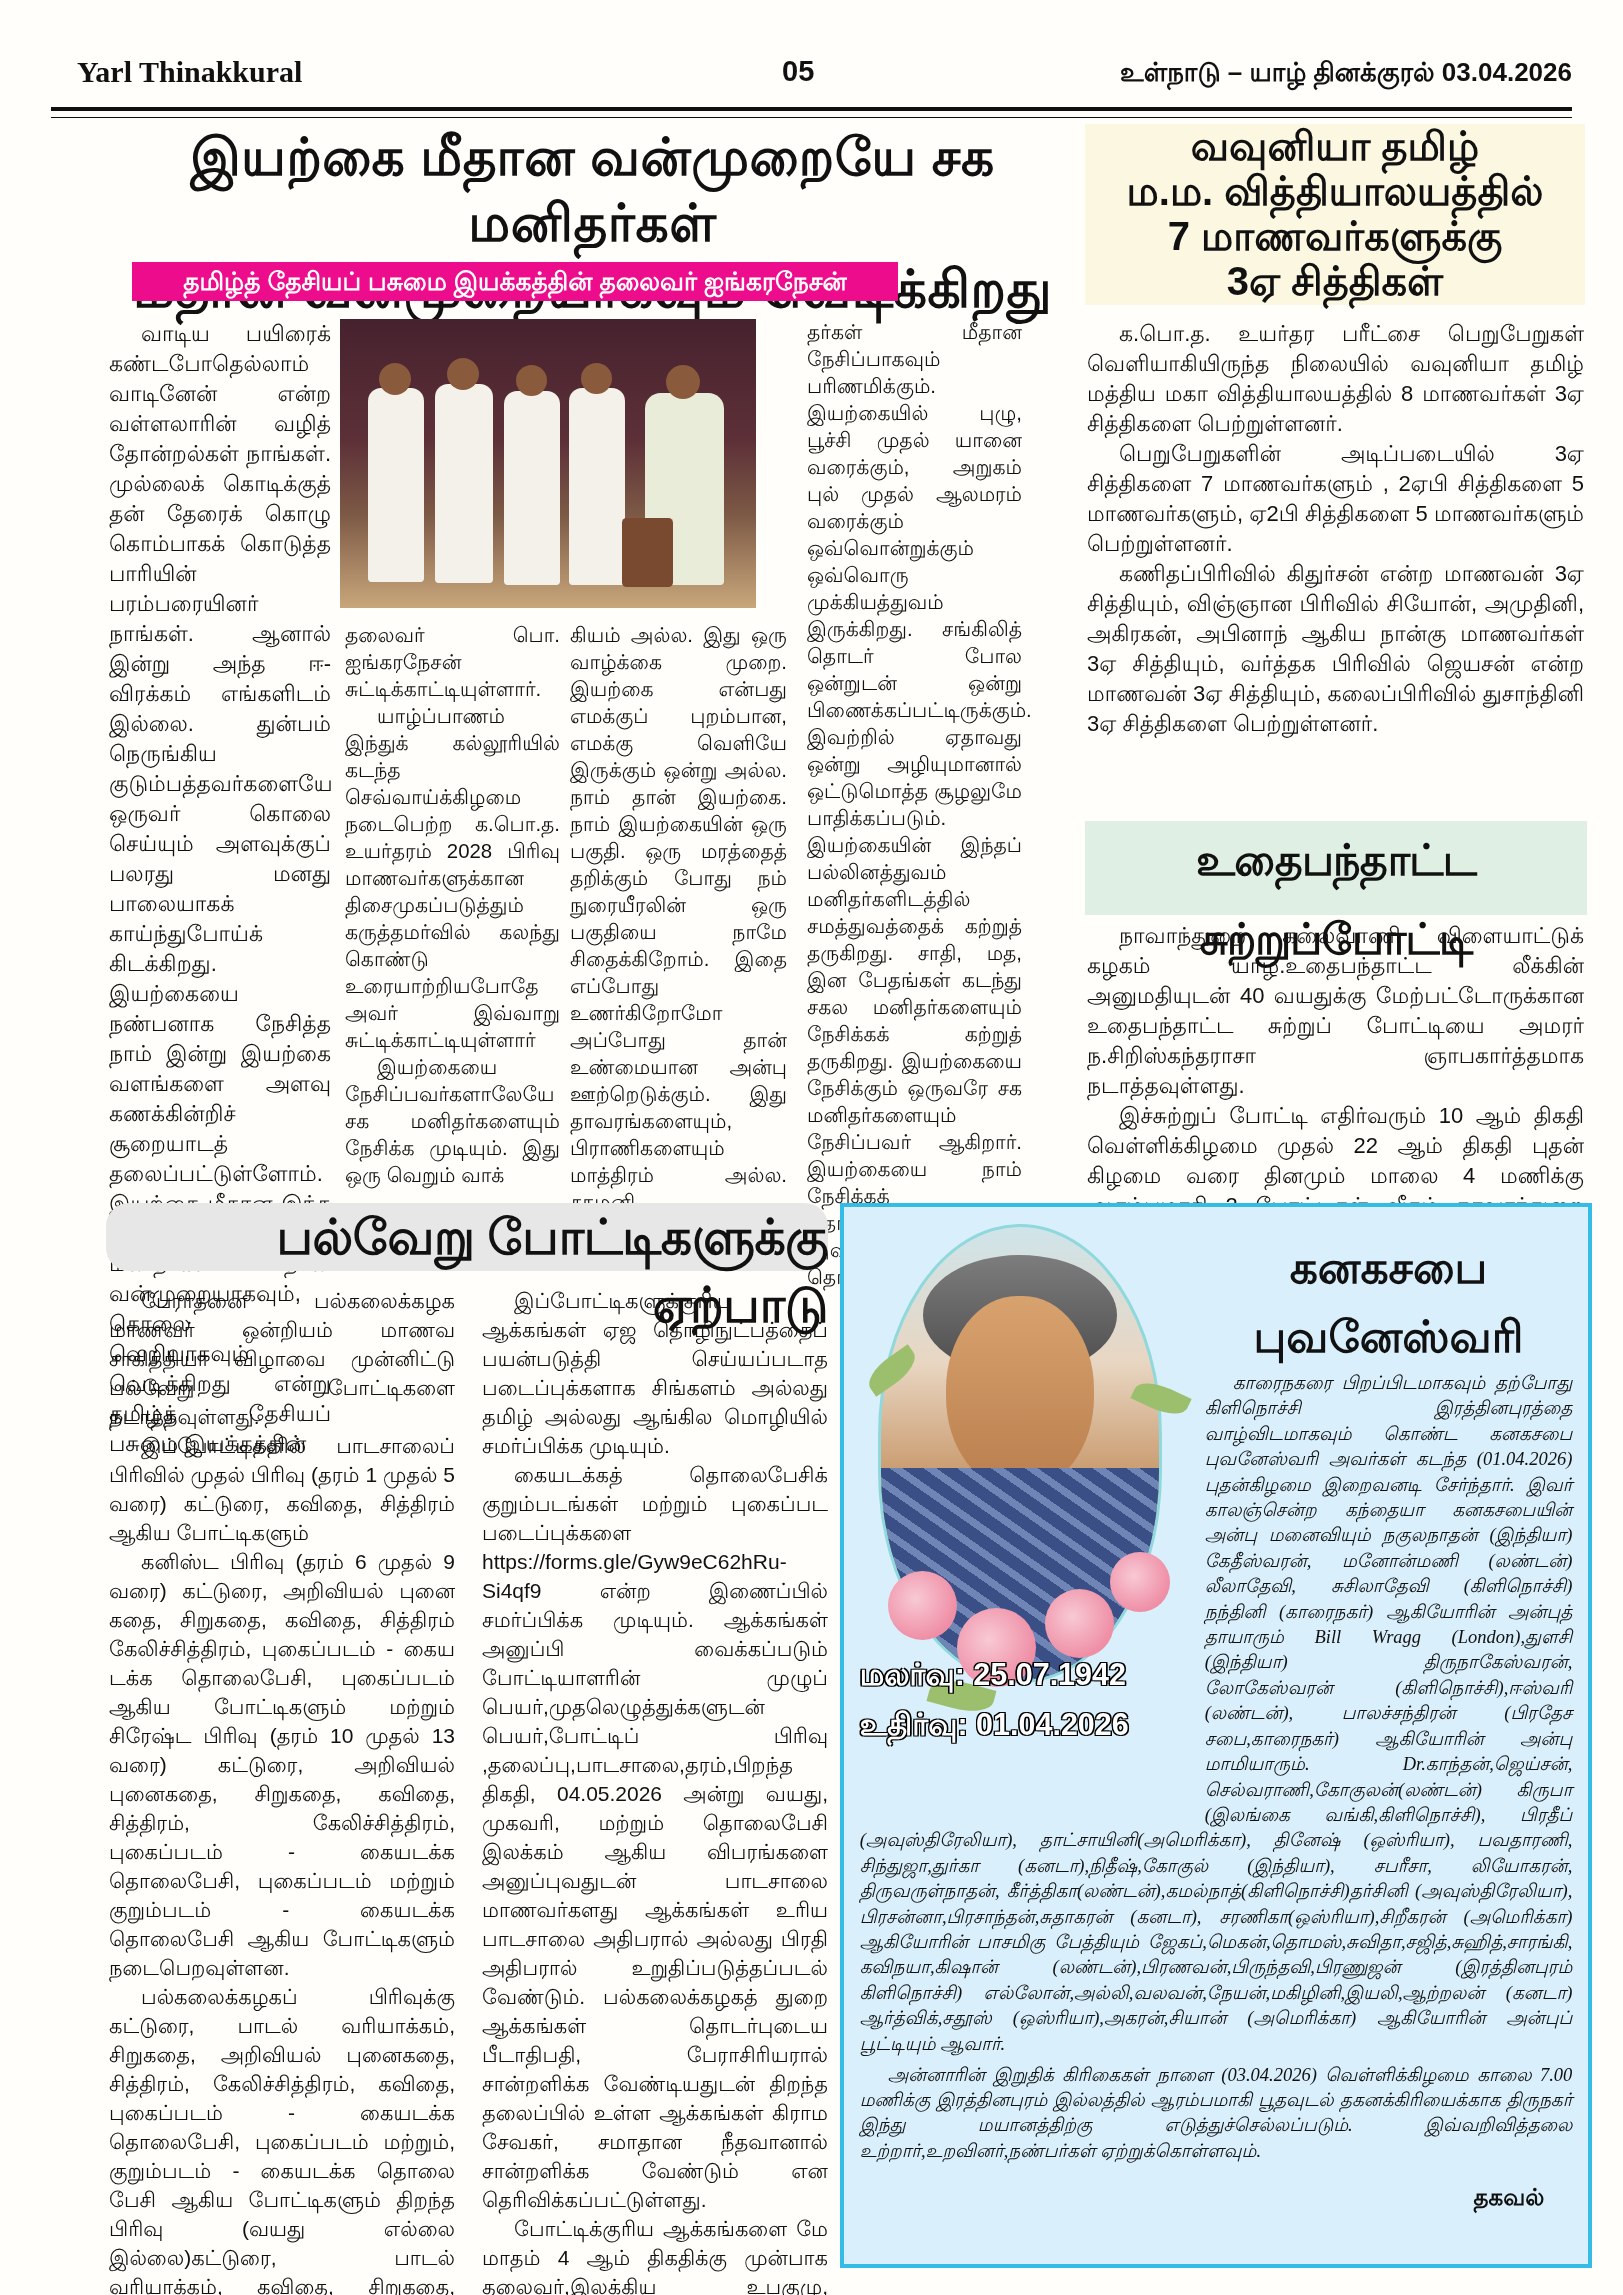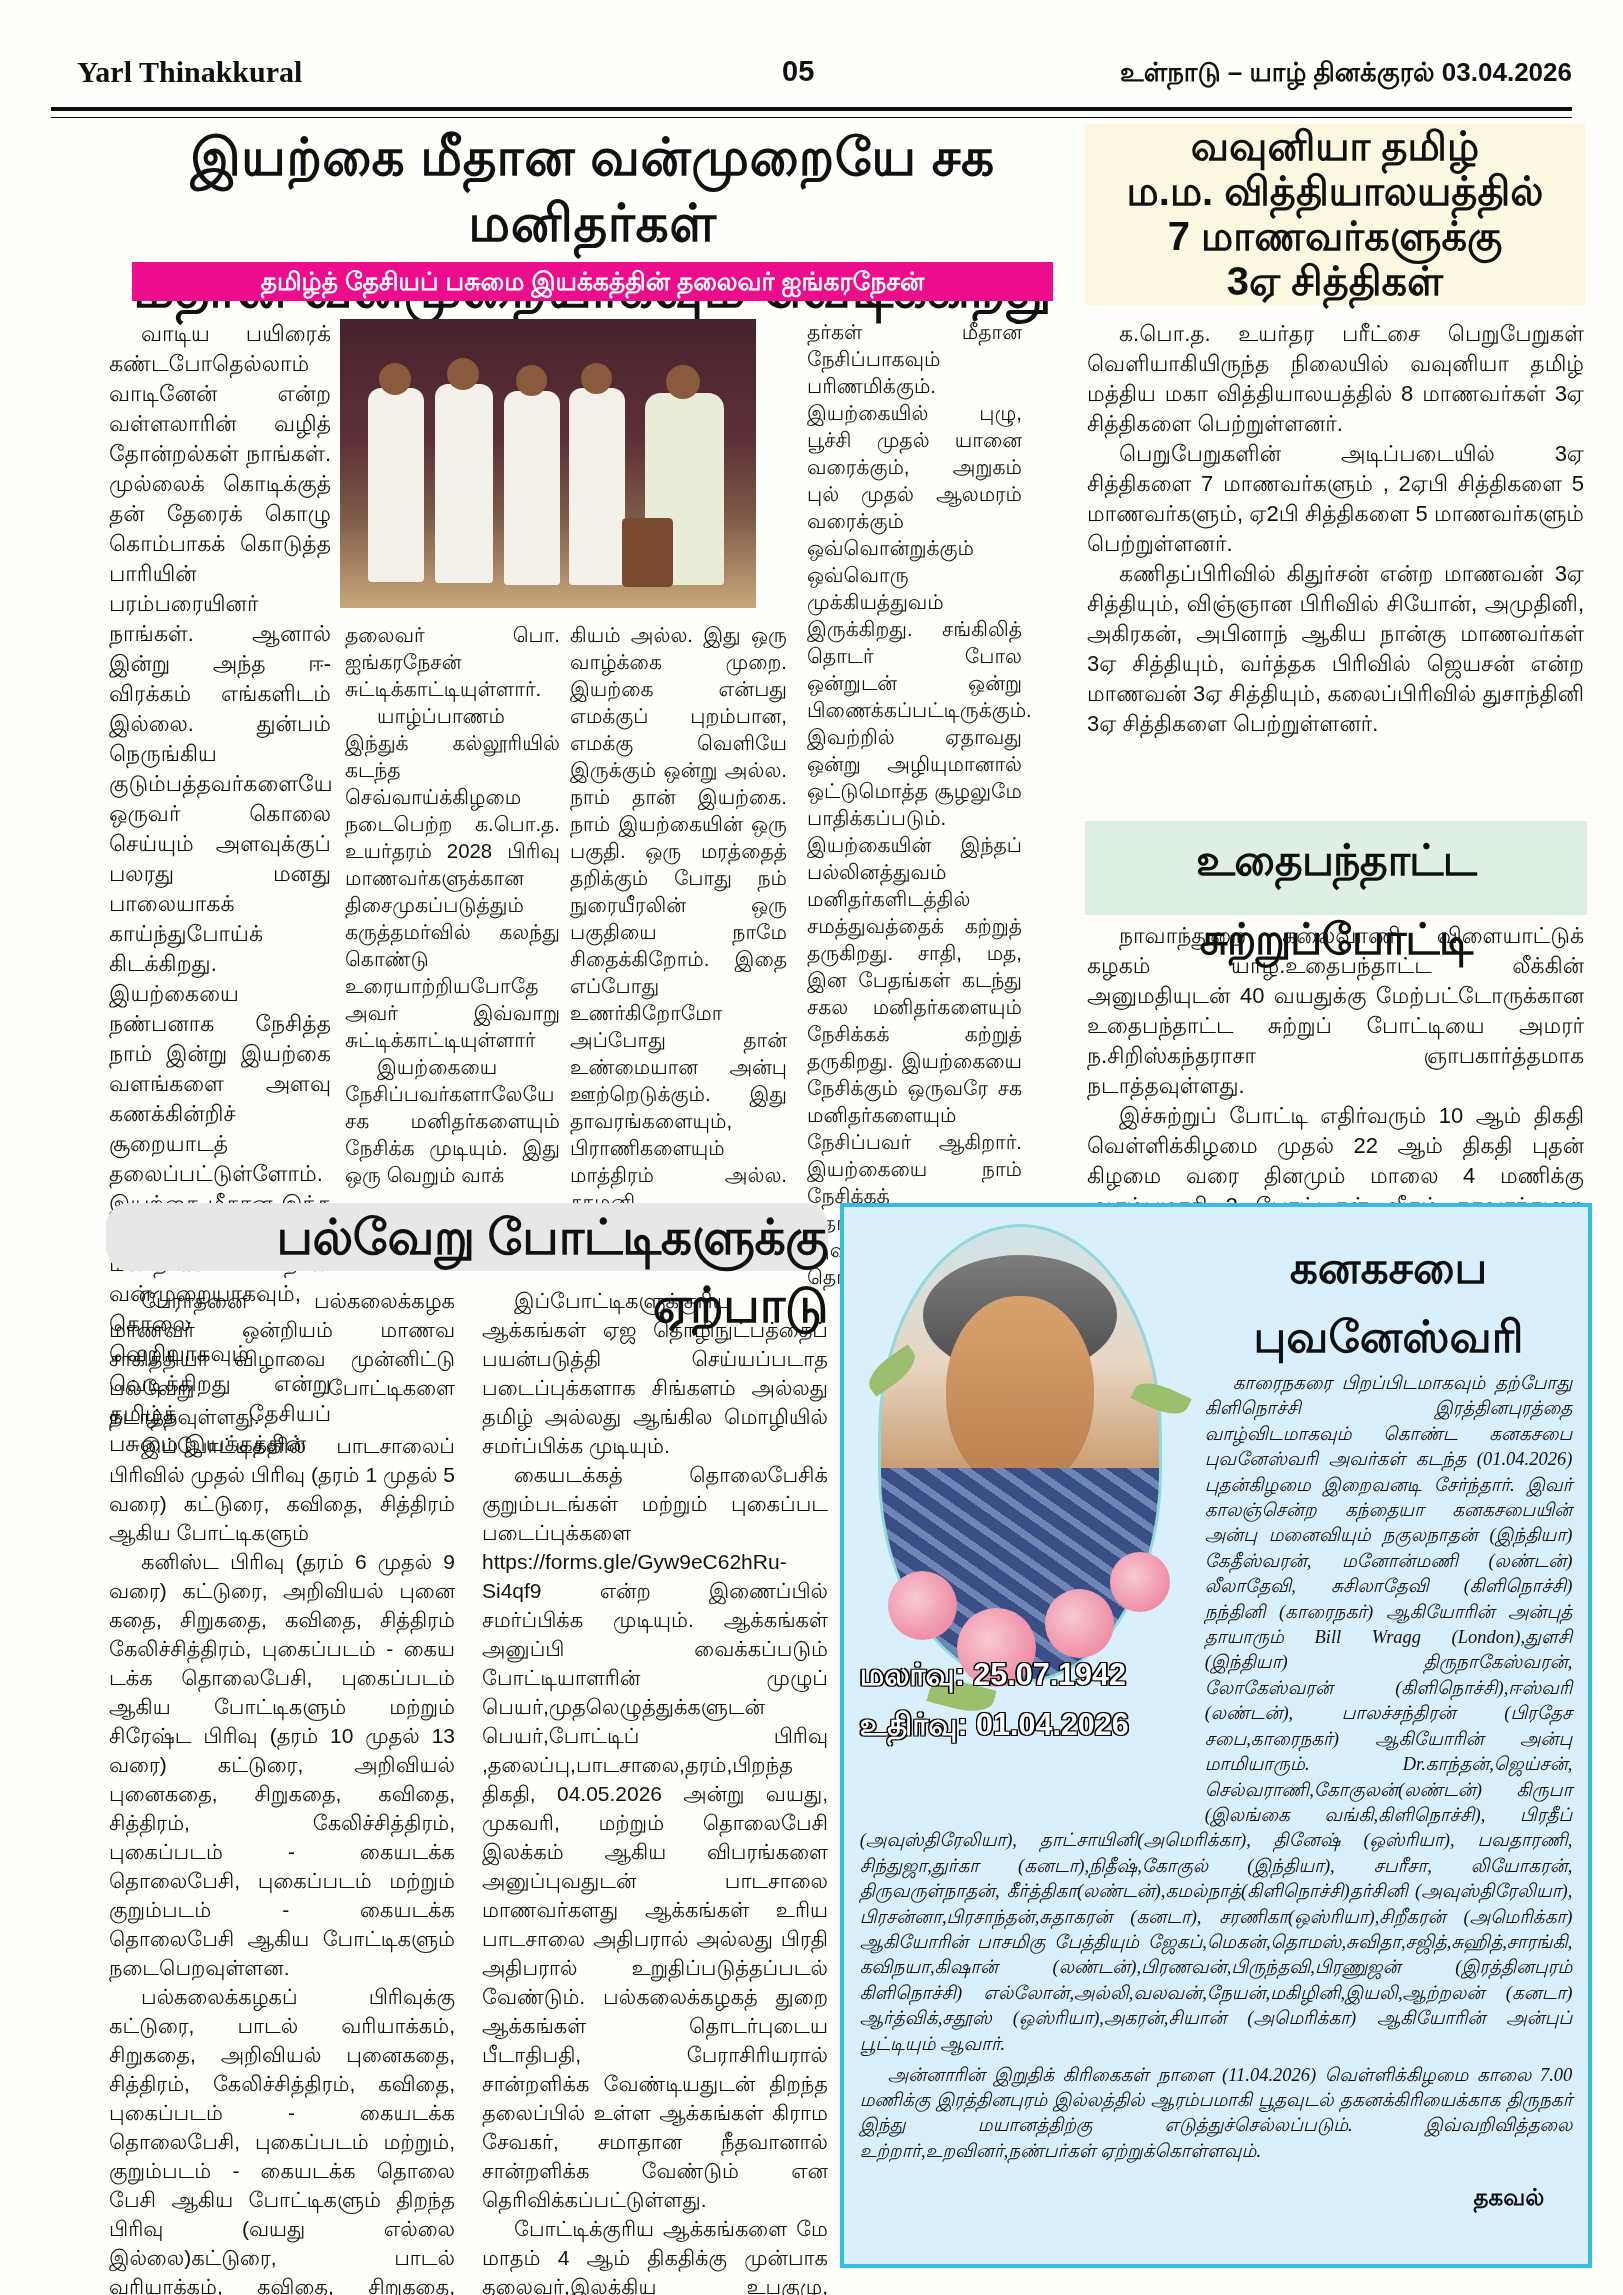--- a/index.html
+++ b/index.html
@@ -8,21 +8,21 @@
   .abs{position:absolute;}
   
   #brand{left:53px;top:55px;font-family:"Liberation Serif",serif;font-weight:bold;font-size:30px;margin-left:24px;}
   #pageno{left:782px;top:55px;font-size:29px;font-weight:bold;}
   #edition{right:51px;top:57px;font-size:26px;font-weight:bold;}
   #rule1{left:51px;top:107px;width:1521px;height:0;border-top:4.6px solid #101010;}
   #rule2{left:51px;top:117px;width:1521px;height:0;border-top:1.9px solid #101010;}
   
   #main-headline{left:109px;top:124px;width:967px;text-align:center;font-weight:bold;
      font-size:52px;line-height:66px;letter-spacing:0.5px;}
-  #kicker{left:132px;top:262px;width:921px;height:39px;background:#EC0C8C;color:#fff;
+  #kicker{left:132px;top:262px;width:766px;height:39px;background:#EC0C8C;color:#fff;
      font-weight:bold;font-size:25px;text-align:center;line-height:39px;}
   .bodytext{font-size:20.4px;line-height:27px;text-align:justify;}
   .bodytext p{margin:0;text-indent:32px;}
   .bodytext p.noind{text-indent:0;}
   #m-col1{left:109px;top:319px;width:222px;font-size:22px;line-height:30px;}
   #m-col2{left:345px;top:622px;width:215px;}
   #m-col3{left:570px;top:622px;width:217px;}
   #m-col4{left:807px;top:319px;width:215px;}
   
   #m-photo{left:340px;top:319px;width:416px;height:289px;overflow:hidden;
@@ -168,21 +168,21 @@
           <div>மலர்வு: 25.07.1942</div>
           <div>உதிர்வு: 01.04.2026</div>
         </div>
       </div>
       <div id="obit-name">
         <div>கனகசபை</div>
         <div>புவனேஸ்வரி</div>
       </div>
       <div class="obit-body">
         <p>காரைநகரை பிறப்பிடமாகவும் தற்போது கிளிநொச்சி இரத்தினபுரத்தை வாழ்விடமாகவும் கொண்ட கனகசபை புவனேஸ்வரி அவர்கள் கடந்த (01.04.2026) புதன்கிழமை இறைவனடி சேர்ந்தார். இவர் காலஞ்சென்ற கந்தையா கனகசபையின் அன்பு மனைவியும் நகுலநாதன் (இந்தியா) கேதீஸ்வரன், மனோன்மணி (லண்டன்) லீலாதேவி, சுசிலாதேவி (கிளிநொச்சி) நந்தினி (காரைநகர்) ஆகியோரின் அன்புத் தாயாரும் Bill Wragg (London),துளசி (இந்தியா) திருநாகேஸ்வரன், லோகேஸ்வரன் (கிளிநொச்சி),ஈஸ்வரி (லண்டன்), பாலச்சந்திரன் (பிரதேச சபை,காரைநகர்) ஆகியோரின் அன்பு மாமியாரும். Dr.காந்தன்,ஜெய்சன், செல்வராணி,கோகுலன்(லண்டன்) கிருபா (இலங்கை வங்கி,கிளிநொச்சி), பிரதீப் (அவுஸ்திரேலியா), தாட்சாயினி(அமெரிக்கா), தினேஷ் (ஒஸ்ரியா), பவதாரணி, சிந்துஜா,துர்கா (கனடா),நிதீஷ்,கோகுல் (இந்தியா), சபரீசா, லியோகரன், திருவருள்நாதன், கீர்த்திகா(லண்டன்),கமல்நாத்(கிளிநொச்சி)தர்சினி (அவுஸ்திரேலியா), பிரசன்னா,பிரசாந்தன்,சுதாகரன் (கனடா),  சரணிகா(ஒஸ்ரியா),சிறீகரன் (அமெரிக்கா) ஆகியோரின் பாசமிகு பேத்தியும் ஜேகப்,மெகன்,தொமஸ்,சுவிதா,சஜித்,சுஹித்,சாரங்கி, கவிநயா,கிஷான் (லண்டன்),பிரணவன்,பிருந்தவி,பிரணுஜன் (இரத்தினபுரம் கிளிநொச்சி) எல்லோன்,அல்லி,வலவன்,நேயன்,மகிழினி,இயலி,ஆற்றலன் (கனடா) ஆர்த்விக்,சதூஸ் (ஒஸ்ரியா),அகரன்,சியான் (அமெரிக்கா) ஆகியோரின் அன்புப் பூட்டியும் ஆவார்.</p>
-        <p>அன்னாரின் இறுதிக் கிரிகைகள் நாளை (11.04.2026) வெள்ளிக்கிழமை காலை 7.00 மணிக்கு இரத்தினபுரம் இல்லத்தில் ஆரம்பமாகி பூதவுடல் தகனக்கிரியைக்காக திருநகர் இந்து மயானத்திற்கு  எடுத்துச்செல்லப்படும். இவ்வறிவித்தலை உற்றார்,உறவினர்,நண்பர்கள் ஏற்றுக்கொள்ளவும்.</p>
+        <p>அன்னாரின் இறுதிக் கிரிகைகள் நாளை (03.04.2026) வெள்ளிக்கிழமை காலை 7.00 மணிக்கு இரத்தினபுரம் இல்லத்தில் ஆரம்பமாகி பூதவுடல் தகனக்கிரியைக்காக திருநகர் இந்து மயானத்திற்கு  எடுத்துச்செல்லப்படும். இவ்வறிவித்தலை உற்றார்,உறவினர்,நண்பர்கள் ஏற்றுக்கொள்ளவும்.</p>
       </div>
       <div id="obit-footer">
         <div>தகவல்</div>
 
       </div>
     </div>
   </div>
 
 </div>
 

